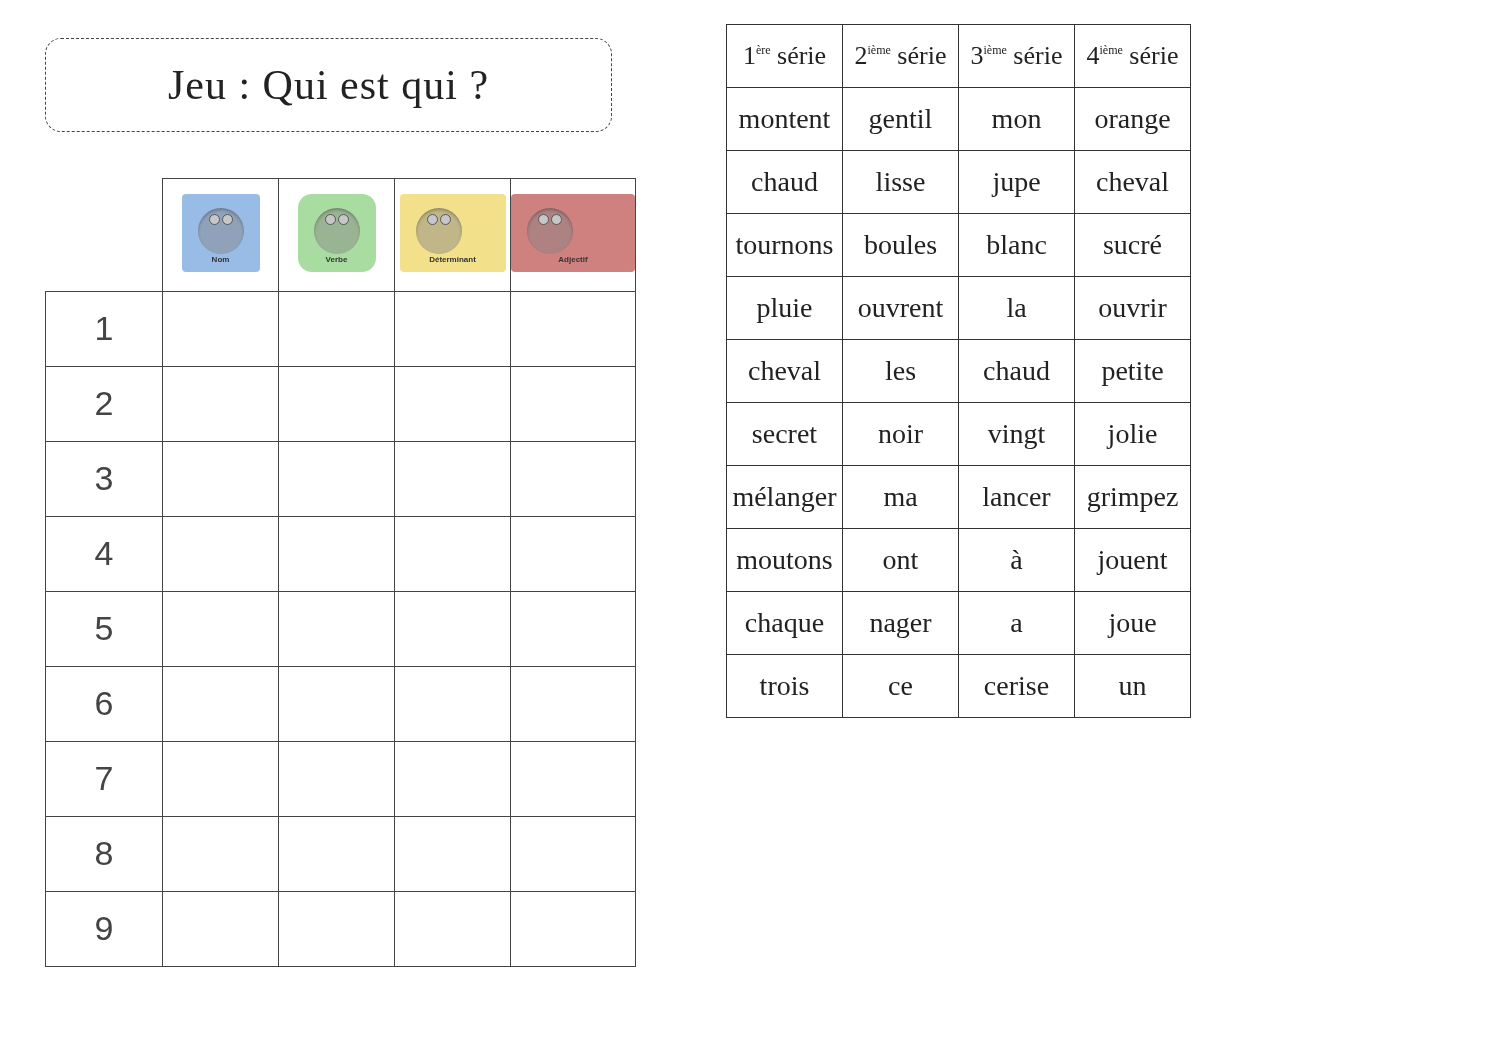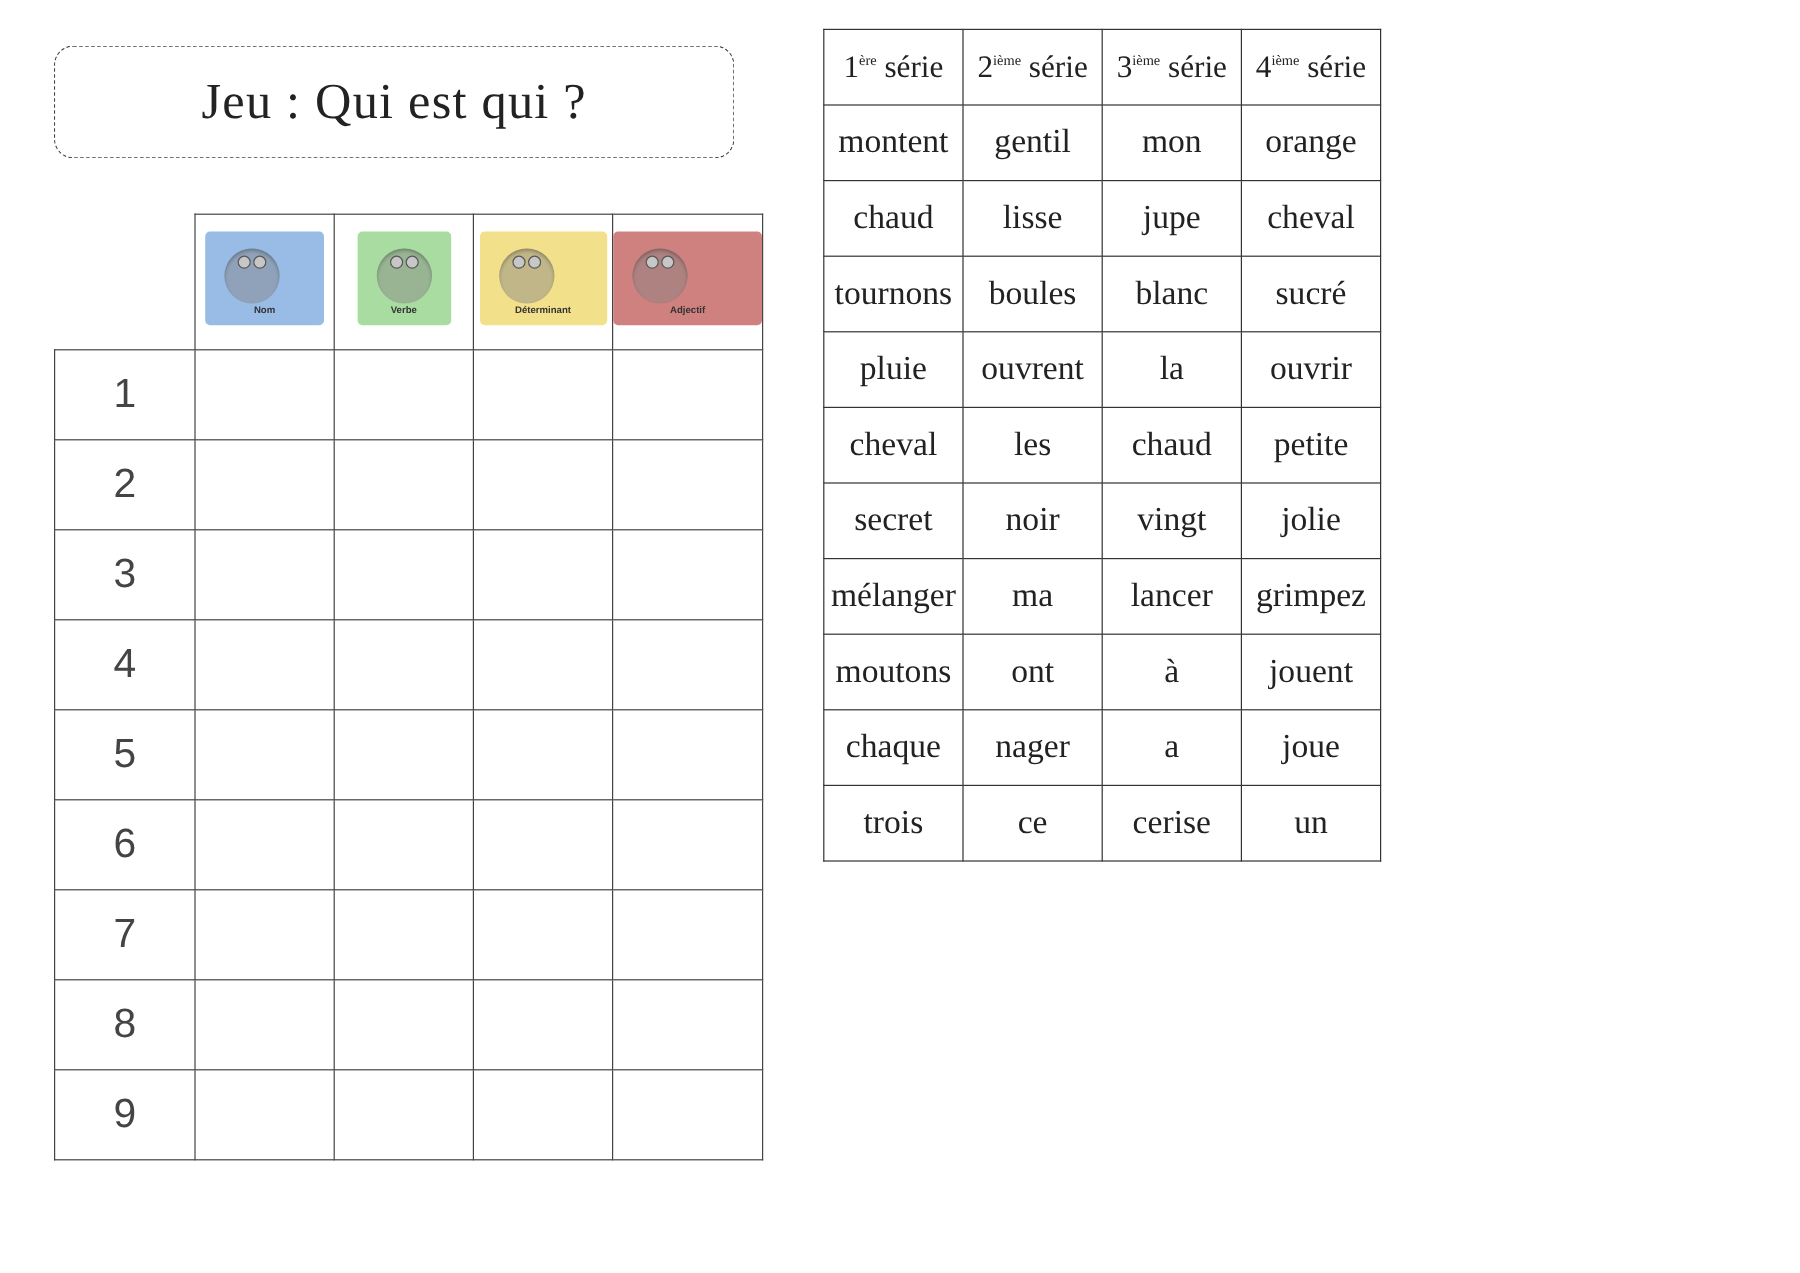--- a/index.html
+++ b/index.html
@@ -23,27 +23,27 @@
 
   
   .badge{display:inline-block;width:78px;height:78px;border-radius:4px;position:relative;}
   .badge::after{content:"";position:absolute;left:16px;top:14px;width:46px;height:46px;border-radius:50%;
     background:rgba(130,130,130,.45);box-shadow:inset 0 2px 3px rgba(0,0,0,.25);}
   .badge .eyes{position:absolute;left:27px;top:20px;width:24px;height:10px;}
   .badge .eyes::before,.badge .eyes::after{content:"";position:absolute;top:0;width:9px;height:9px;border-radius:50%;background:#fff;border:1px solid #333;}
   .badge .eyes::before{left:0;}
   .badge .eyes::after{right:0;}
   .badge .label{position:absolute;left:0;right:0;bottom:8px;font-family:Arial,sans-serif;font-size:8px;text-align:center;color:#333;}
-  .b-blue{background:#99bce6;padding-left:21px;}
-  .b-green{background:#a9dca0;}
+  .b-blue{background:#99bce6;}
+  .b-green{background:#a9dca0;border-radius:14px;}
   .b-yellow{background:#f2e08a;padding-left:28px;}
   .b-red{background:#cf8180;padding-left:46px;}
 
   
-  .wt{position:absolute;left:686px;top:24px;border-collapse:collapse;}
+  .wt{position:absolute;left:726px;top:24px;border-collapse:collapse;}
   .wt th,.wt td{border:1px solid #333;width:115px;height:62px;text-align:center;vertical-align:middle;padding:0;}
   .wt th{font-weight:normal;font-size:26px;}
   .wt th .sup{font-size:12px;vertical-align:super;font-family:cursive;}
   .wt td{font-size:28px;}
 </style>
 </head>
 <body>
 
 <div class="page">
 

